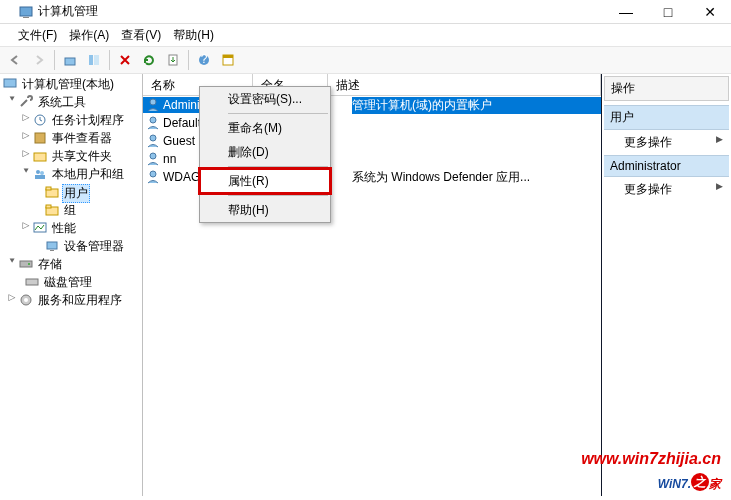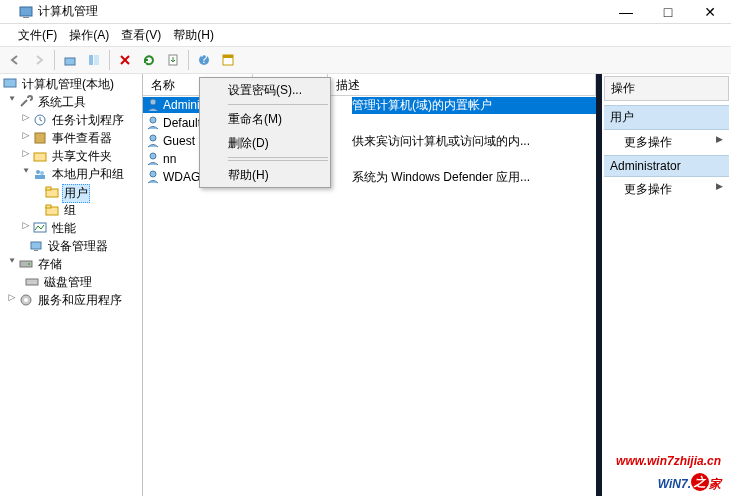--- a/index.html
+++ b/index.html
@@ -13,42 +13,42 @@
   .toolbar { height: 28px; display: flex; align-items: center; padding-left: 4px; gap: 2px; border-top: 1px solid #e5e5e5; border-bottom: 1px solid #e5e5e5; background: #f8f8f8; }
   .toolbar .tbtn { width: 22px; height: 22px; display: flex; align-items: center; justify-content: center; border: 1px solid transparent; }
   .toolbar .sep { width: 1px; height: 20px; background: #ccc; margin: 0 2px; }
   .body { display: flex; height: calc(500px - 28px - 22px - 28px); }
   .tree { width: 143px; border-right: 1px solid #bfbfbf; overflow: auto; padding-top: 2px; }
   .tree-row { display: flex; align-items: flex-start; height: 18px; white-space: nowrap; }
   .expander { width: 12px; text-align: center; color: #666; font-size: 9px; cursor: default; }
   .ticon { width: 16px; height: 16px; margin-right: 2px; display:inline-flex; align-items:center; justify-content:center; }
   .tree-row.sel .lbl { background: #cde8ff; border: 1px dotted #3399ff; padding: 0 1px; }
   .lbl { padding: 0 2px; }
-  .mid { flex: 1; display: flex; flex-direction: column; border-right: 6px solid #0f172a; position: relative; }
+  .mid { flex: 1; display: flex; flex-direction: column; border-right: 1px solid #0f172a; position: relative; }
   .cols { display: flex; height: 22px; border-bottom: 1px solid #d0d0d0; background: #fff; }
   .col { padding: 3px 8px; border-right: 1px solid #d0d0d0; }
   .col.n { width: 110px; } .col.f { width: 75px; } .col.d { flex: 1; }
   .rows { }
   .row { display: flex; height: 18px; align-items: center; }
   .row .c1 { width: 110px; display: flex; align-items: center; padding-left: 2px; }
   .row .c2 { width: 75px; }
   .row .c3 { flex: 1; white-space: nowrap; overflow: hidden; text-overflow: ellipsis; margin-left: 24px; }
   .row.selected .c1, .row.selected .c2, .row.selected .c3 { background: #0078d7; color: #fff; }
   .uicon { width: 16px; height: 16px; margin-right: 2px; display:inline-flex; align-items:center; justify-content:center; }
-  .context { position: absolute; left: 56px; top: 3px; width: 132px; background: #f0f0f0; border: 1px solid #a0a0a0; box-shadow: 2px 2px 4px rgba(0,0,0,.25); z-index: 10; }
+  .context { position: absolute; left: 56px; top: 12px; width: 132px; background: #f0f0f0; border: 1px solid #a0a0a0; box-shadow: 2px 2px 4px rgba(0,0,0,.25); z-index: 10; }
   .context .mi { height: 24px; display: flex; align-items: center; padding-left: 28px; position: relative; }
   .context .mi.arrow::after { content: "▶"; position: absolute; right: 6px; font-size: 8px; color: #555; }
   .context .msep { height: 1px; background: #c0c0c0; margin: 2px 2px 2px 28px; }
   .context .mi.hl { outline: 3px solid #d40000; outline-offset: -1px; background: #fff; }
   .actions { width: 129px; padding: 2px; }
   .actions-head { background: #f4f4f4; border: 1px solid #ccc; padding: 3px 6px; margin-bottom: 4px; }
   .actions-group { background: #cfe5f7; padding: 3px 6px; border-top: 1px solid #b7cde0; border-bottom: 1px solid #b7cde0; }
   .actions-item { padding: 4px 6px 4px 20px; }
   .watermark { position: absolute; right: 10px; bottom: 6px; text-align: right; }
-  .watermark .url { color: #d00; font-size: 12px; font-style: italic; font-weight: bold; }
+  .watermark .url { color: #d00; font-size: 16px; font-style: italic; font-weight: bold; }
   .watermark .logo { font-size: 22px; font-weight: bold; font-style: italic; }
   .watermark .logo .w { color: #164a9e; } .watermark .logo .n { color: #d00; }
   svg { display: block; }
 </style>
 </head>
 <body>
 
 <div class="titlebar">
   <span class="icon">
     <svg width="16" height="16">
@@ -206,21 +206,21 @@
     <div class="tree-row" style="padding-left:20px">
         <span class="expander">▷</span>
         <span class="ticon">
           <svg width="16" height="16">
             <rect x="2" y="3" width="12" height="9" fill="#fff" stroke="#4a7aa6"></rect>
             <path d="M3 10 L6 6 L9 9 L12 5" stroke="#2a8a2a" fill="none"></path>
           </svg>
         </span>
         <span class="lbl">性能</span>
       </div>
-    <div class="tree-row" style="padding-left:28px">
+    <div class="tree-row" style="padding-left:44px">
         <span class="ticon">
           <svg width="16" height="16">
             <rect x="3" y="4" width="10" height="7" fill="#8fc3ea" stroke="#4a7aa6"></rect>
             <rect x="6" y="12" width="4" height="1" fill="#888"></rect>
           </svg>
         </span>
         <span class="lbl">设备管理器</span>
       </div>
     <div class="tree-row" style="padding-left:6px">
         <span class="expander">⯆</span>
@@ -288,21 +288,20 @@
           <div class="c1">
             <span class="uicon">
               <svg width="16" height="16">
                 <circle cx="8" cy="5" r="3" fill="#8fc3ea" stroke="#4a7aa6"></circle>
                 <path d="M3 14 Q8 9 13 14" fill="#8fc3ea" stroke="#4a7aa6"></path>
               </svg>
             </span>
             <span>Guest</span>
           </div>
           <div class="c2"></div>
-          <div class="c3">供来宾访问计算机或访问域的内...</div>
         </div>
         <div class="row">
           <div class="c1">
             <span class="uicon">
               <svg width="16" height="16">
                 <circle cx="8" cy="5" r="3" fill="#8fc3ea" stroke="#4a7aa6"></circle>
                 <path d="M3 14 Q8 9 13 14" fill="#8fc3ea" stroke="#4a7aa6"></path>
               </svg>
             </span>
             <span>nn</span>
@@ -324,20 +323,21 @@
           <div class="c3">系统为 Windows Defender 应用...</div>
         </div>
       </div>
 
     <div class="context">
       <div class="mi">设置密码(S)...</div>
       <div class="msep"></div>
       <div class="mi">重命名(M)</div>
       <div class="mi">删除(D)</div>
       <div class="msep"></div>
+      <div class="mi hl">属性(R)</div>
       <div class="msep"></div>
       <div class="mi">帮助(H)</div>
     </div>
   </div>
 
   <div class="actions">
     <div class="actions-head">操作</div>
     <div class="actions-group">用户</div>
     <div class="actions-item"><span>更多操作</span> <span style="float:right;font-size:9px;color:#555">▶</span></div>
     <div class="actions-group">Administrator</div>

